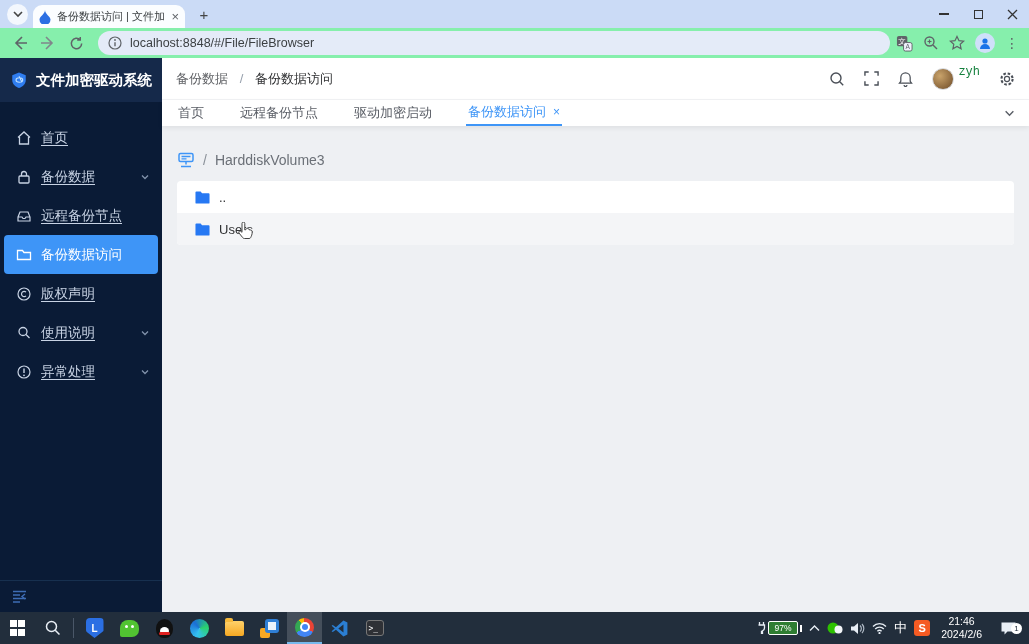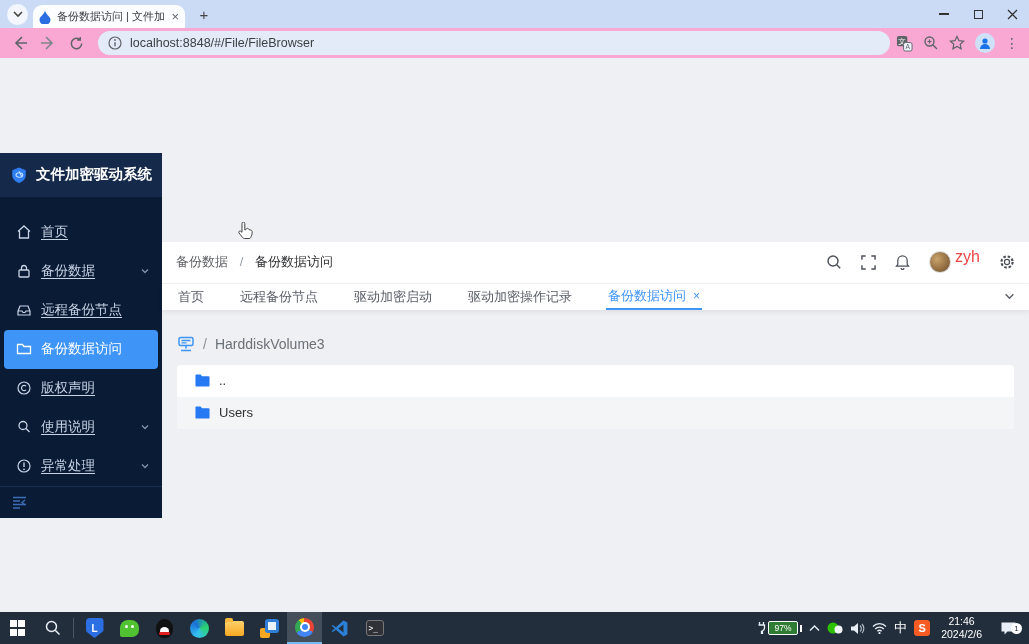--- a/index.html
+++ b/index.html
@@ -12,29 +12,29 @@
   .tab-search { width:21px; height:21px; margin-left:7px; border-radius:50%; background:#f3f7fd; display:flex; align-items:center; justify-content:center; color:#444; }
   .browser-tab { margin-left:5px; margin-top:5px; height:23px; width:152px; background:#fbfdff; border-radius:9px 9px 0 0; display:flex; align-items:center; padding:0 6px; gap:6px; }
   .tab-title { font-size:11px; color:#3c4043; white-space:nowrap; overflow:hidden; flex:1; }
   .tab-close { font-size:13px; color:#5f6368; line-height:1; }
   .newtab-btn { margin-left:8px; color:#444; font-size:15px; width:22px; height:22px; display:flex; align-items:center; justify-content:center; }
   .win-controls { margin-left:auto; display:flex; height:28px; }
   .win-btn { width:34px; height:28px; display:flex; align-items:center; justify-content:center; color:#333; font-size:12px; }
   .min-glyph { width:10px; height:1.5px; background:#333; }
   .max-glyph { width:9px; height:9px; border:1.4px solid #333; }
 
-  .toolbar { position:absolute; top:28px; left:0; right:0; height:30px; background:#f9a8d4; display:flex; align-items:center; padding:0 8px; }
+  .toolbar { position:absolute; top:28px; left:0; right:0; height:30px; background:#86efac; display:flex; align-items:center; padding:0 8px; }
   .nav-btn { width:24px; height:24px; display:flex; align-items:center; justify-content:center; margin-right:4px; color:#5f6368; }
   .omnibox { flex:1; height:24px; background:#e4ebf8; border-radius:12px; display:flex; align-items:center; padding:0 10px; margin:0 6px; }
   .url-text { font-size:12.5px; color:#3c4043; margin-left:8px; }
   .toolbar-right { display:flex; align-items:center; gap:10px; margin-right:2px; }
   .avatar-chip { width:20px; height:20px; border-radius:50%; background:#cfe0f9; display:flex; align-items:center; justify-content:center; }
 
   
-  .app { position:absolute; top:58px; left:0; right:0; bottom:32px; display:flex;align-items:center; }
+  .app { position:absolute; top:58px; left:0; right:0; bottom:32px; display:flex; }
 
   
   .sidebar { width:162px; background:#0a1b36; color:#c8d3e4; display:flex; flex-direction:column; flex-shrink:0; }
   .logo-bar { height:44px; background:#15294a; display:flex; align-items:center; gap:8px; padding:0 10px; }
   .logo-title { color:#fff; font-weight:bold; font-size:14.5px; white-space:nowrap; }
   .menu { padding-top:16px; flex:1; }
   .menu-item { height:39px; display:flex; align-items:center; gap:9px; padding:0 12px 0 16px; font-size:13.5px; cursor:pointer; }
   .menu-item .mi-label { text-decoration:underline; text-underline-offset:3px; }
   .menu-item.active { background:#3e95f7; color:#fff; margin:0 4px; border-radius:4px; padding-left:12px; }
   .menu-item.active .mi-label { text-decoration:none; }
@@ -44,21 +44,21 @@
 
   
   .main { flex:1; display:flex; flex-direction:column; min-width:0; }
   .page-header { height:42px; background:#fff; display:flex; align-items:center; padding:0 14px; border-bottom:1px solid #f2f3f5; }
   .crumb { font-size:13px; color:#606266; }
   .crumb .sep { margin:0 8px; color:#97a0ad; }
   .crumb .current { color:#303133; }
   .header-icons { margin-left:auto; display:flex; align-items:center; gap:19px; color:#4a4f57; }
   .user-wrap { display:flex; align-items:flex-start; gap:4px; }
   .user-avatar { width:22px; height:22px; border-radius:50%; background:radial-gradient(circle at 35% 35%, #c9a36b, #6d4a26); border:1px solid #d8dbe0; }
-  .username { font-size:16px; color:#ef4444; margin-top:-3px; }
+  .username { font-size:12px; color:#15803d; margin-top:-3px;font-family:Liberation Mono, monospace; }
 
   .view-tabs { height:26px; background:#fff; display:flex; align-items:stretch; padding-left:14px; box-shadow:0 2px 5px rgba(0,0,0,.07); position:relative; z-index:2; }
   .vtab { display:flex; align-items:center; font-size:13px; color:#5a5e66; padding:0 2px; margin-right:32px; cursor:pointer; white-space:nowrap; }
   .vtab.active { color:#3e95f7; border-bottom:2px solid #3e95f7; gap:7px; }
   .vtab .vclose { font-size:12px; }
   .vtabs-more { margin-left:auto; display:flex; align-items:center; padding:0 14px; color:#5a5e66; }
 
   .content { flex:1; background:#eef0f3; position:relative; padding:26px 15px 0; }
   .fb-crumb { display:flex; align-items:center; gap:8px; font-size:14px; color:#6b7077; }
   .fb-sep { color:#8a9098; }
@@ -300,23 +300,20 @@
     <div class="view-tabs">
       <div class="vtab">
           <span>首页</span>
         </div>
       <div class="vtab">
           <span>远程备份节点</span>
         </div>
       <div class="vtab">
           <span>驱动加密启动</span>
         </div>
-      <div class="vtab">
-          <span>驱动加密操作记录</span>
-        </div>
       <div class="vtab active">
         <span>备份数据访问</span>
         <span class="vclose">×</span>
       </div>
       <div class="vtabs-more">
         <svg width="11" height="11" viewBox="0 0 10 10">
             <path d="M1.5 3 l3.5 3.5 3.5-3.5" fill="none" stroke="#5a5e66" stroke-width="1.3"></path>
           </svg>
       </div>
     </div>

